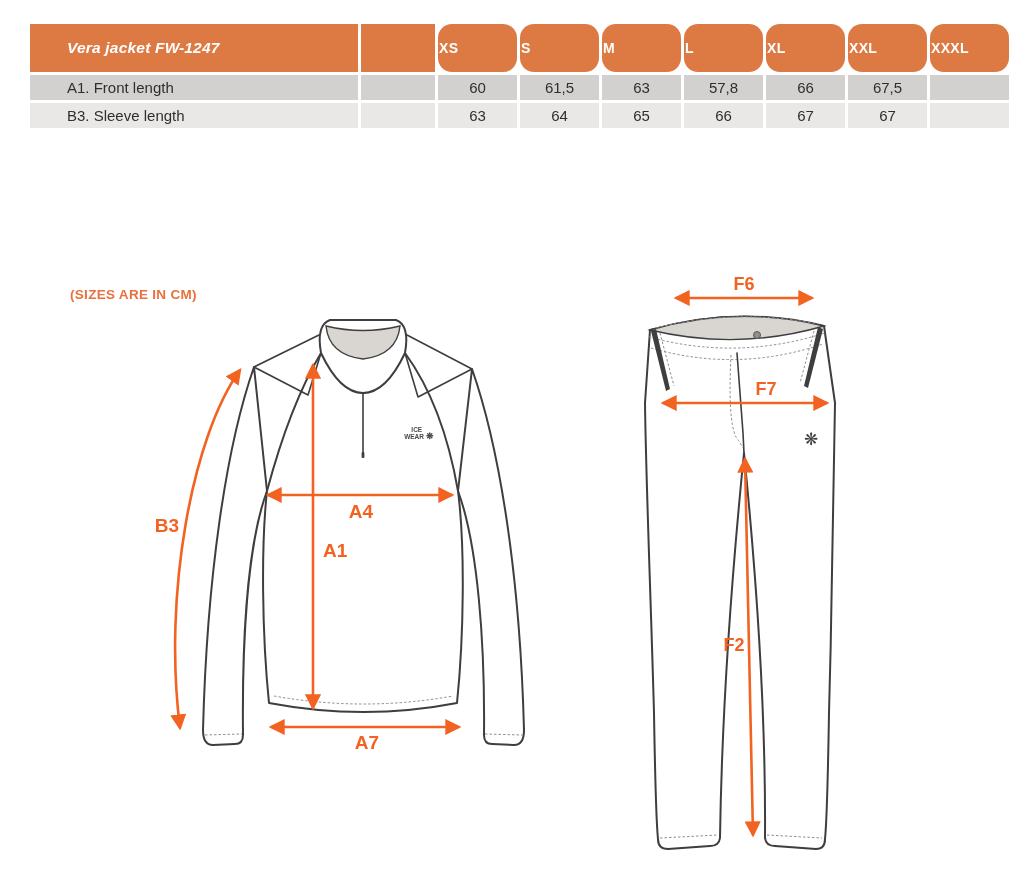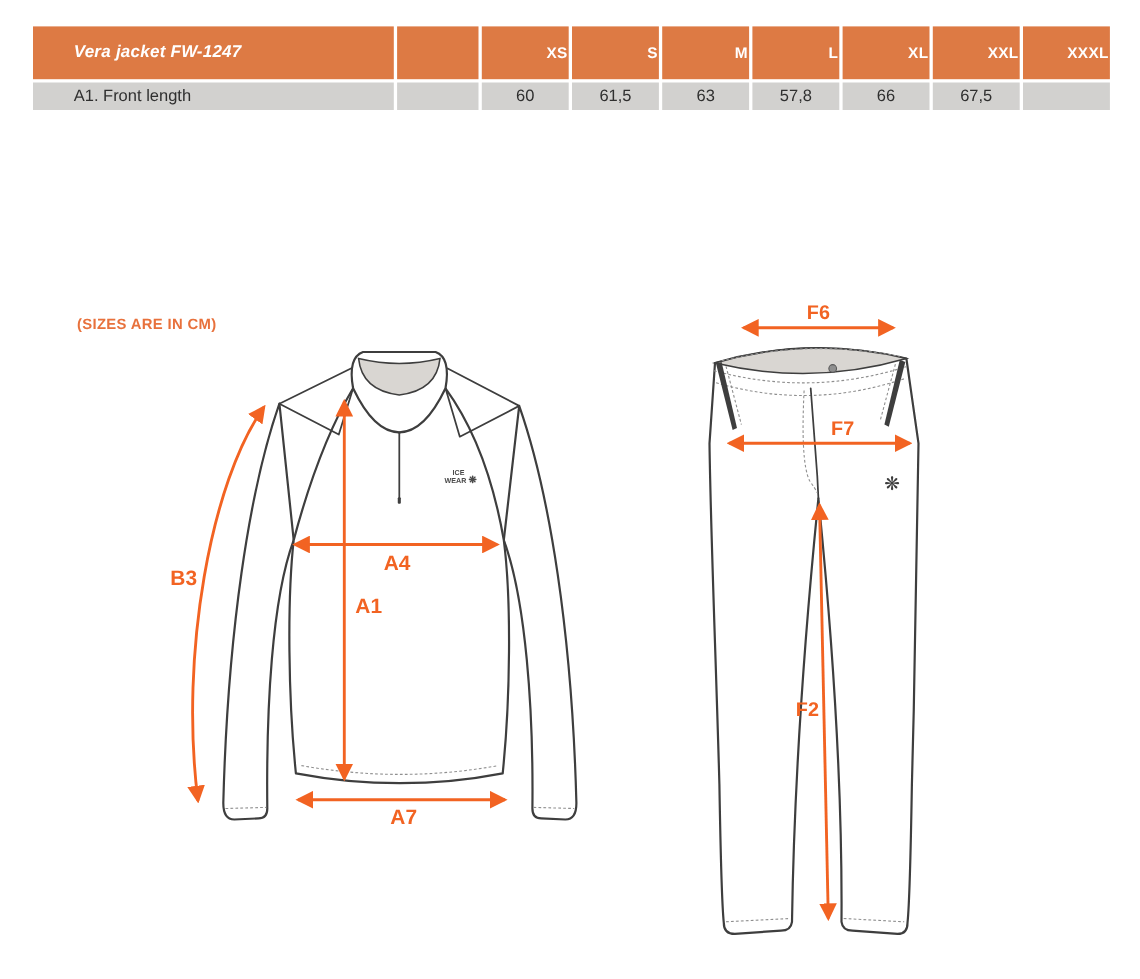--- a/index.html
+++ b/index.html
@@ -14,21 +14,21 @@
   *{box-sizing:border-box;}
   body{margin:0;background:#fff;font-family:"Liberation Sans",sans-serif;}
   .page{position:relative;width:1036px;height:890px;background:#fff;overflow:hidden;}
 
   .table-wrap{position:absolute;left:27px;top:21px;}
   table.size-table{border-collapse:separate;border-spacing:3px;table-layout:fixed;}
   table.size-table th{
     background:var(--header-orange);color:#fff;font-weight:bold;height:48px;
   }
   th.title{text-align:left;padding-left:37px;font-size:15.5px;letter-spacing:.2px;font-style:italic;}
-  th.size{font-size:14px;text-align:right;letter-spacing:.3px;}
+  th.size{font-size:14px;text-align:left;letter-spacing:.3px;border-radius:14px;}
   table.size-table td{height:25px;font-size:15px;color:#2F2F2F;}
   tr.dark td{background:var(--row-dark);}
   tr.light td{background:var(--row-light);}
   td.lbl{text-align:left;padding-left:37px;}
   td.val{text-align:center;}
 
   .note{position:absolute;left:70px;top:242px;color:var(--note-orange);
         font-weight:bold;font-size:13.5px;letter-spacing:.3px;margin-top:45px;}
 
   .fig{position:absolute;}
@@ -81,20 +81,31 @@
       <tbody>
         <tr class="dark">
           <td class="lbl">A1. Front length</td>
           <td></td>
           <td class="val">60</td>
           <td class="val">61,5</td>
           <td class="val">63</td>
           <td class="val">57,8</td>
           <td class="val">66</td>
           <td class="val">67,5</td>
+          <td class="val"></td>
+        </tr>
+        <tr class="light">
+          <td class="lbl">B3. Sleeve length</td>
+          <td></td>
+          <td class="val">63</td>
+          <td class="val">64</td>
+          <td class="val">65</td>
+          <td class="val">66</td>
+          <td class="val">67</td>
+          <td class="val">67</td>
           <td class="val"></td>
         </tr>
       </tbody>
     </table>
   </div>
 
   <div class="note">(SIZES ARE IN CM)</div>
 
   <svg class="fig fig-jacket" width="400" height="460" viewBox="0 0 400 460">
     <defs>

